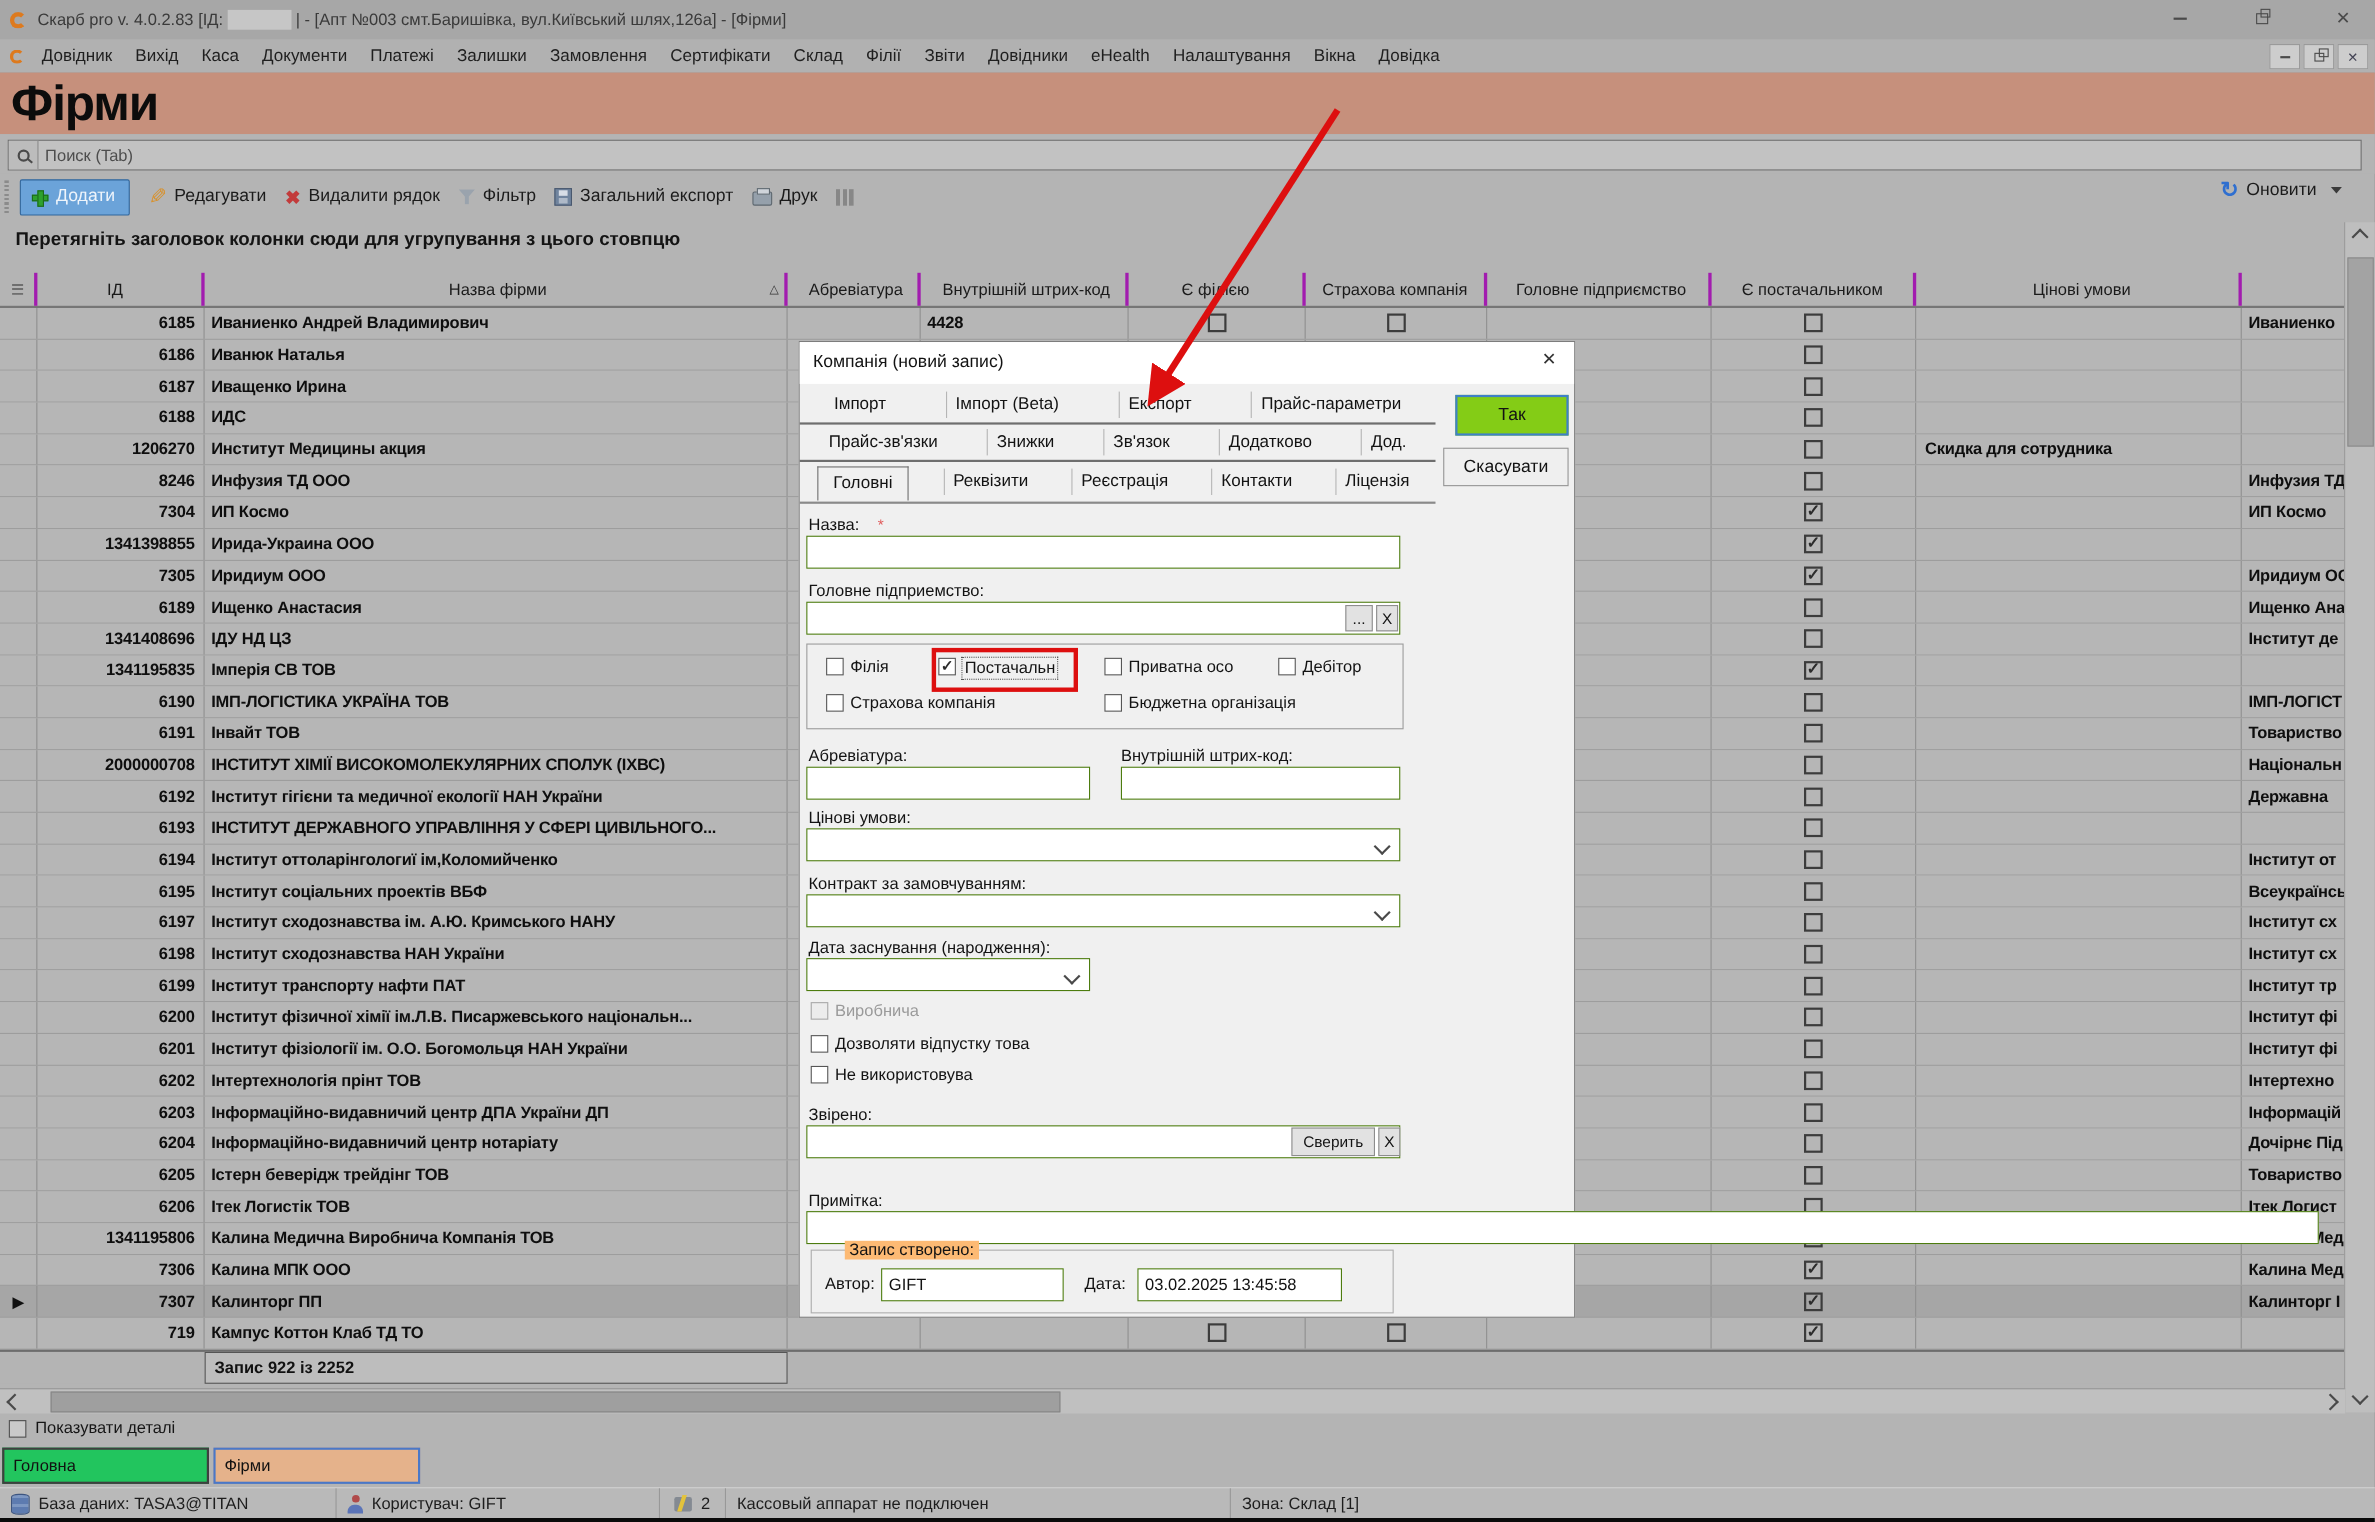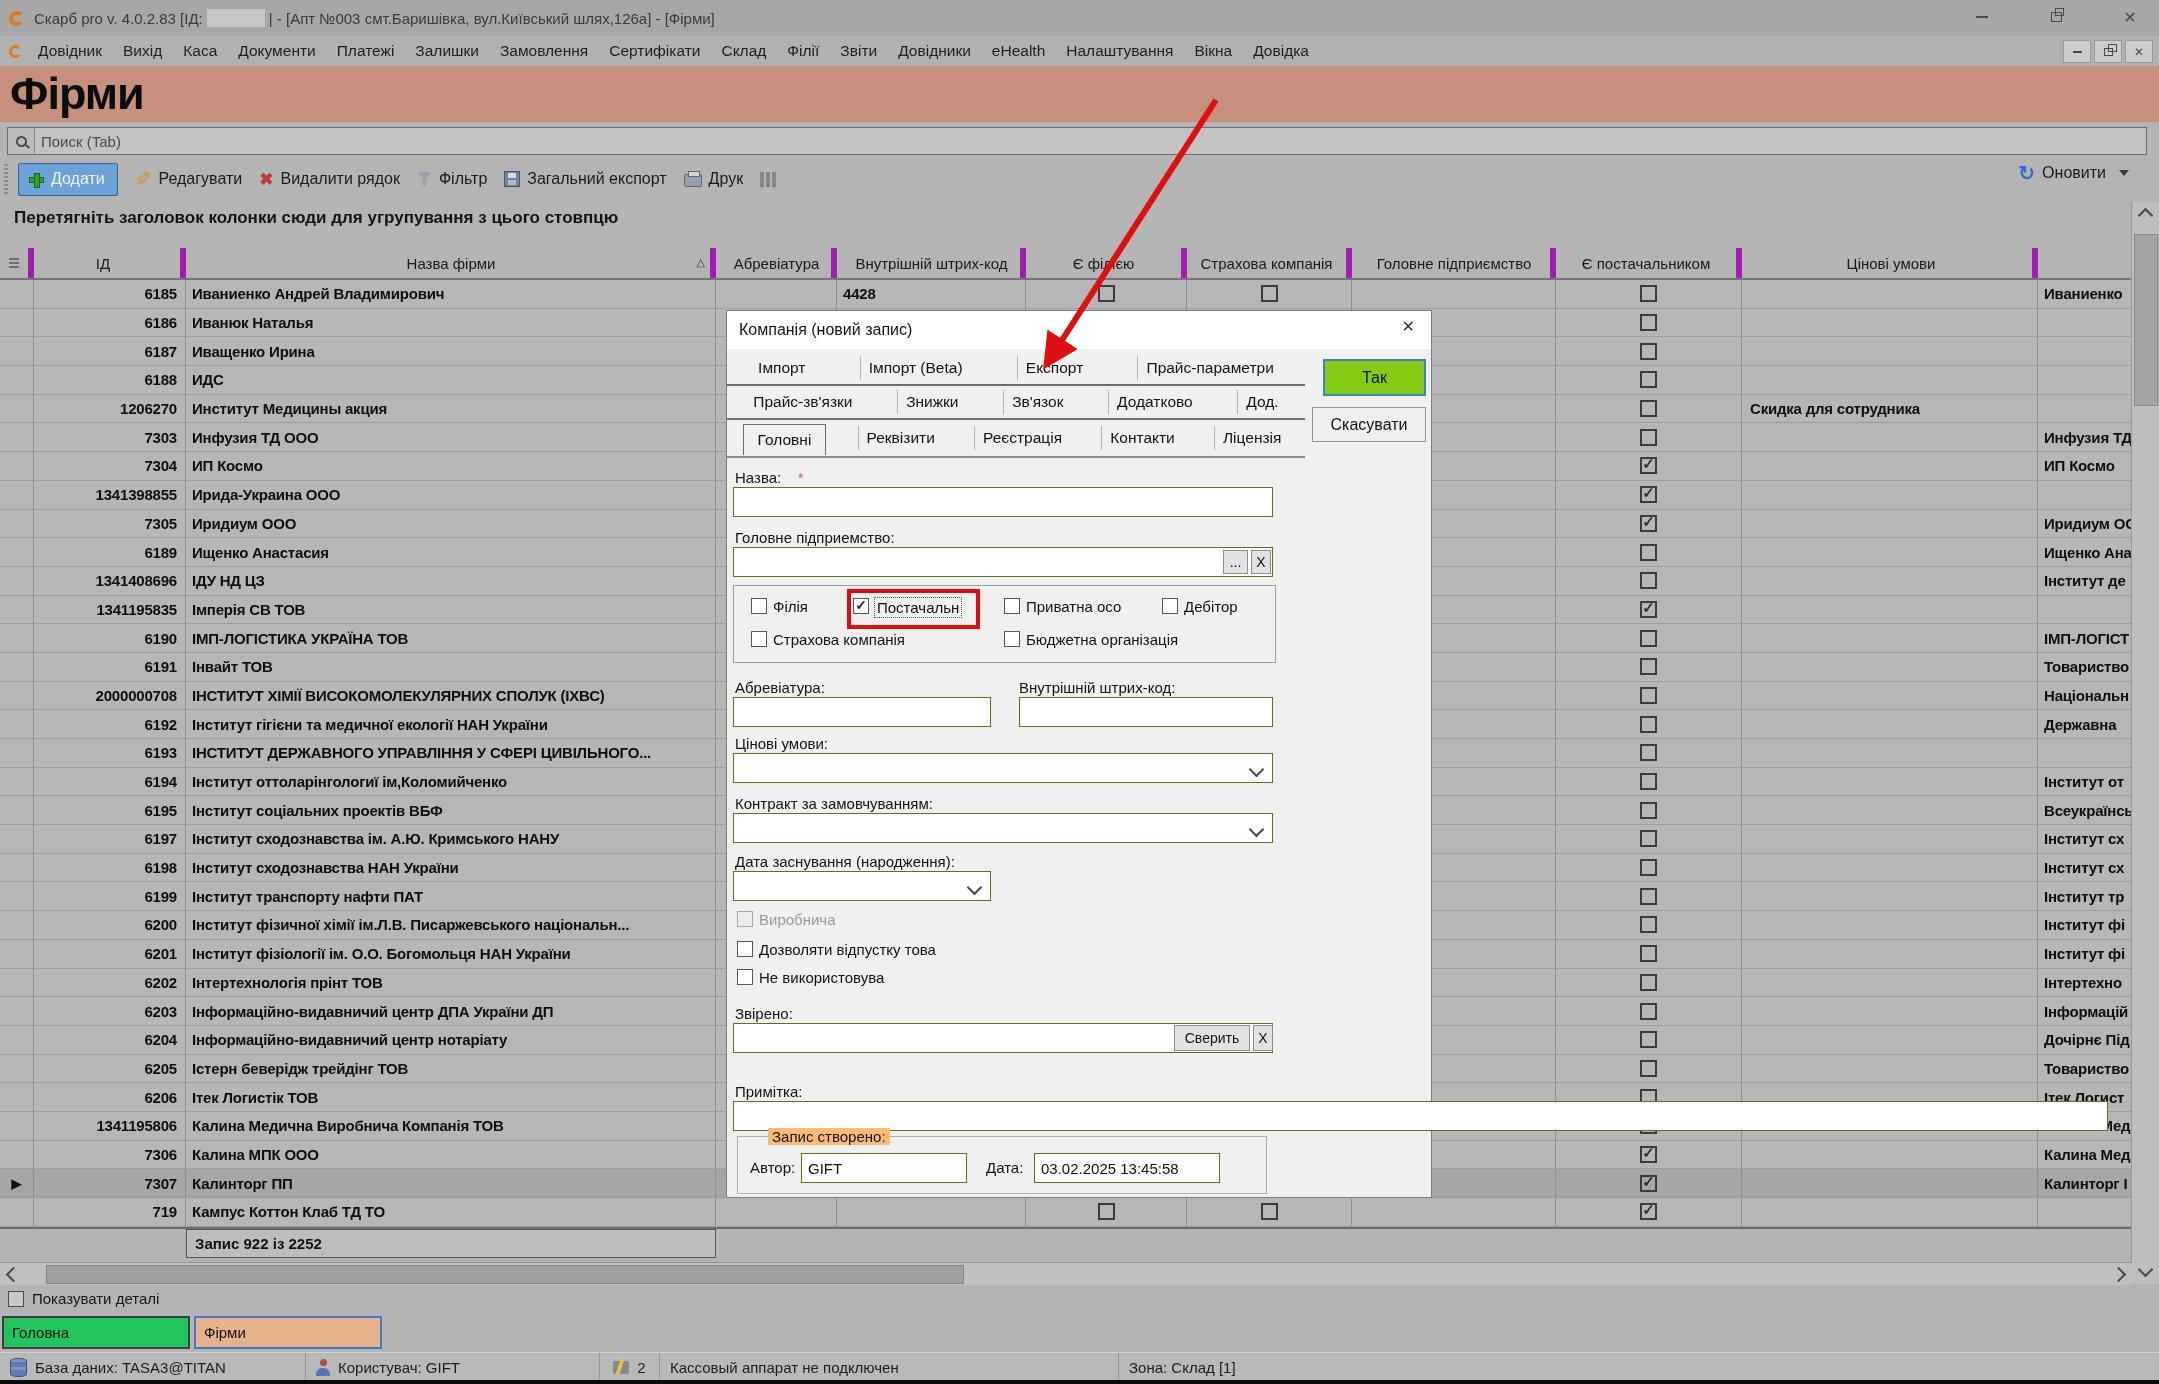--- a/index.html
+++ b/index.html
@@ -56,21 +56,21 @@
   .i-cols{width:16px;height:15px;background:repeating-linear-gradient(90deg,#878787 0 4px,#b4b4b4 4px 6px);}
   #tb-refresh{position:absolute;right:30px;top:6px;display:flex;align-items:center;gap:7px;font-size:16px;color:#1b1b1b;}
   .i-refresh{color:#2f6fd0;font-size:20px;font-weight:700;line-height:18px;}
   .caret-down{width:0;height:0;border-left:5px solid transparent;border-right:5px solid transparent;border-top:6px solid #3a3a3a;margin-left:6px;}
   
   #grouphint{position:absolute;left:14px;top:208px;font-size:17px;font-weight:700;color:#141414;}
   
   #grid{position:absolute;left:0;top:248px;width:2132px;}
   .hrow{display:flex;height:32px;background:#b4b4b4;border-bottom:2px solid #767676;box-sizing:border-box;}
   .hcell{display:flex;align-items:center;justify-content:center;font-size:15px;color:#1a1a1a;
-         border-right:6px solid #a21caf;box-sizing:border-box;position:relative;overflow:hidden;white-space:nowrap;}
+         border-right:3px solid #a21caf;box-sizing:border-box;position:relative;overflow:hidden;white-space:nowrap;}
   .row{display:flex;height:28.7px;border-bottom:1px solid #9d9d9d;box-sizing:border-box;background:#b6b6b6;text-align:right;}
   .row.current{background:#a6a6a6;}
   .cell{display:flex;align-items:center;border-right:1px solid #8f8f8f;box-sizing:border-box;
         font-size:15px;font-weight:700;color:#0e0e0e;overflow:hidden;white-space:nowrap;letter-spacing:-0.2px;}
   .c-ind{width:34px;justify-content:center;}
   .c-id{width:152px;justify-content:flex-end;padding-right:8px;}
   .c-name{width:530px;padding-left:6px;}
   .c-abbr{width:121px;padding-left:6px;}
   .c-bar{width:189px;padding-left:6px;}
   .c-branch{width:161px;justify-content:center;}
@@ -370,21 +370,21 @@
           </div>
           <div class="cell c-parent"></div>
           <div class="cell c-sup">
             <span class="cb"></span>
           </div>
           <div class="cell c-price">Скидка для сотрудника</div>
           <div class="cell c-extra"></div>
         </div>
         <div class="row">
           <div class="cell c-ind"></div>
-          <div class="cell c-id">7303</div>
+          <div class="cell c-id">8246</div>
           <div class="cell c-name">Инфузия ТД ООО</div>
           <div class="cell c-abbr"></div>
           <div class="cell c-bar"></div>
           <div class="cell c-branch">
             <span class="cb"></span>
           </div>
           <div class="cell c-ins">
             <span class="cb"></span>
           </div>
           <div class="cell c-parent"></div>

